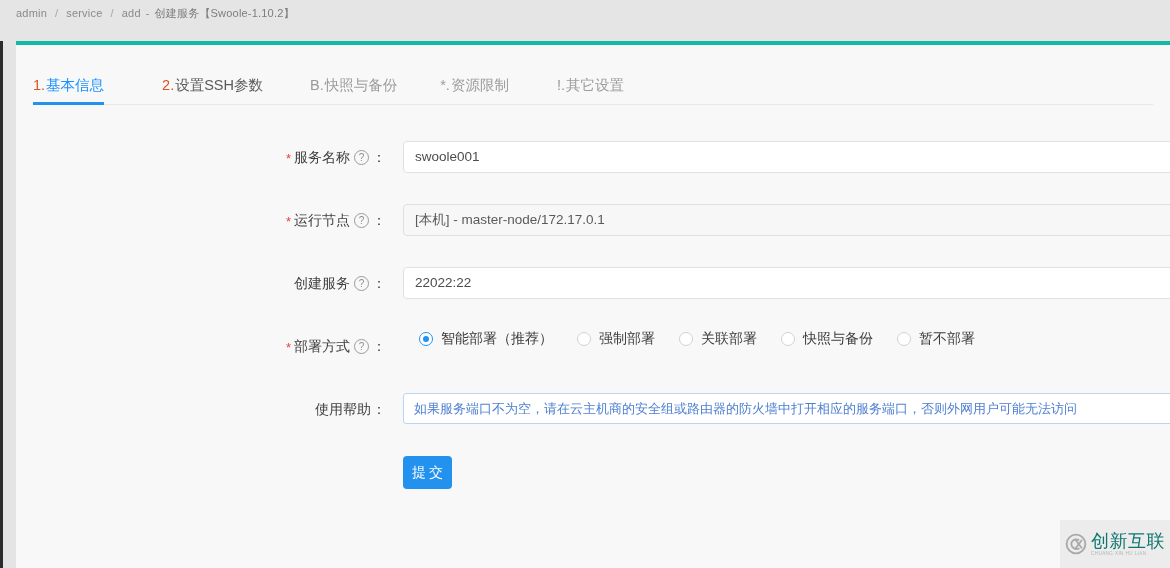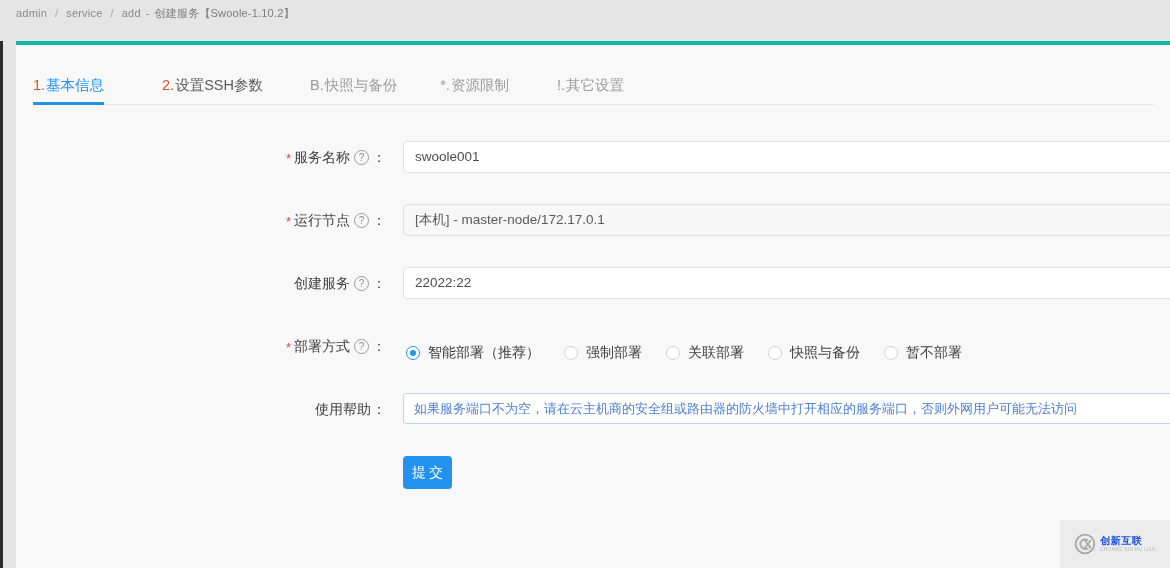--- a/index.html
+++ b/index.html
@@ -210,25 +210,25 @@
     overflow: hidden;
   }
   .field-readonly {
     background: #f7f7f7;
     color: #5a5a5a;
   }
 
   
   .radios {
     position: absolute;
-    left: 390px;
+    left: 403px;
     top: 0;
     height: 32px;
     display: flex;
-    align-items: flex-end;
+    align-items: flex-start;
     white-space: nowrap;
   }
   .radio-item {
     display: flex;
     align-items: center;
     margin-right: 24px;
     font-size: 14px;
     color: #3d3d3d;
     cursor: pointer;
   }
@@ -319,24 +319,24 @@
     height: 22px;
     flex: 0 0 auto;
   }
   .wm-text {
     display: flex;
     flex-direction: column;
     justify-content: center;
     line-height: 1;
   }
   .wm-cn {
-    font-size: 10px;
-    color: #1d4ed8;
+    font-size: 18px;
+    color: #0f766e;
     letter-spacing: .5px;
-    font-weight: bold;
+    font-weight: normal;
   }
   .wm-en {
     font-size: 4.6px;
     color: #b4b4b4;
     letter-spacing: .4px;
     margin-top: 2px;
   }
 </style>
 </head>
 <body>

